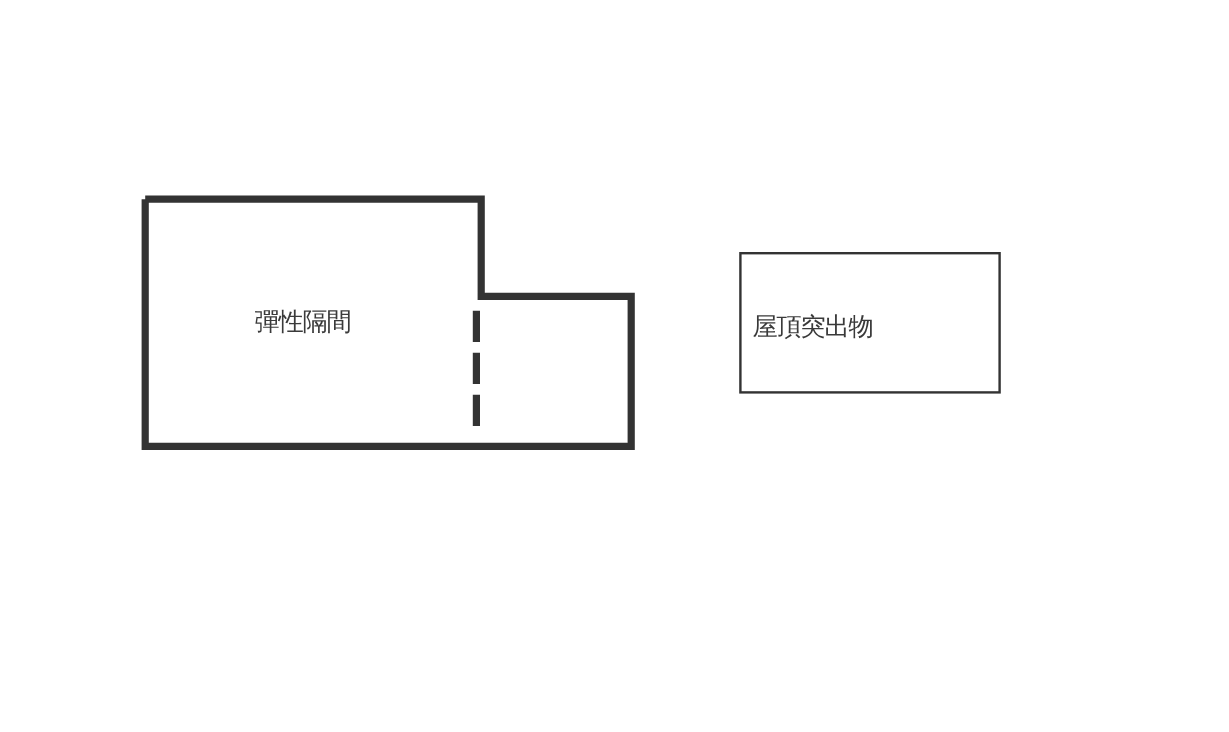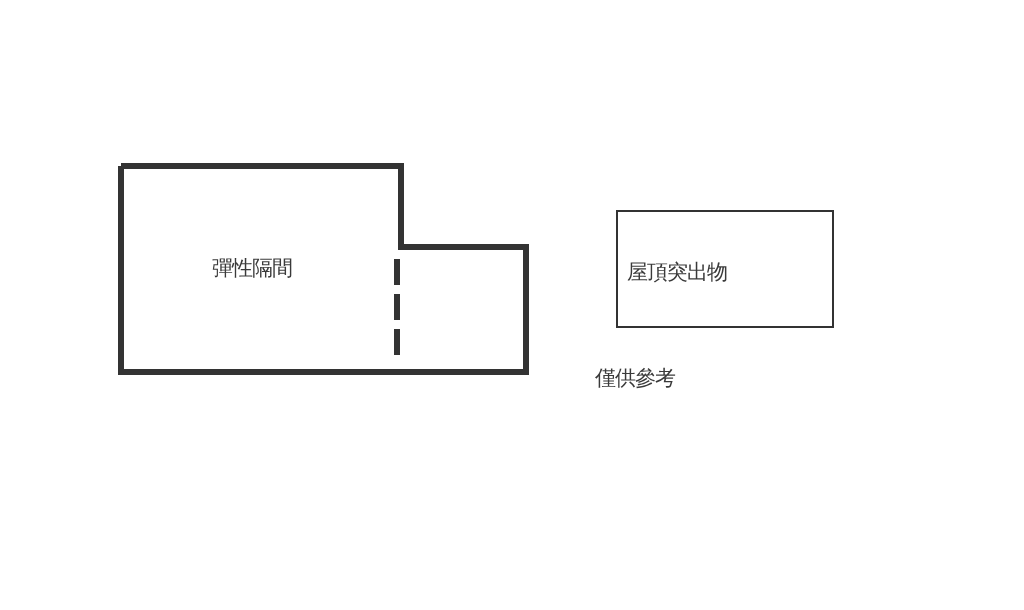--- a/index.html
+++ b/index.html
@@ -15,14 +15,13 @@
 <svg class="plan" width="1024" height="610" viewBox="0 0 1024 610">
   <polyline points="121,166 401,166 401,247 526,247 526,372 121,372 121,166" fill="none" stroke="#333333" stroke-width="6" stroke-linejoin="miter"></polyline>
   <line x1="397" y1="259" x2="397" y2="355" stroke="#333333" stroke-width="6" stroke-dasharray="26,9"></line>
   <rect x="617" y="211" width="216" height="116" fill="none" stroke="#333333" stroke-width="2"></rect>
 </svg>
 
 <div class="label" style="left:212px; top:254px;">彈性隔間</div>
 <div class="label" style="left:627px; top:258px;">屋頂突出物</div>
 
 <div class="note" style="left:550px; top:364px; width:170px;">
-  <div>僅供參考</div>
 </div>
 
 </body></html>

